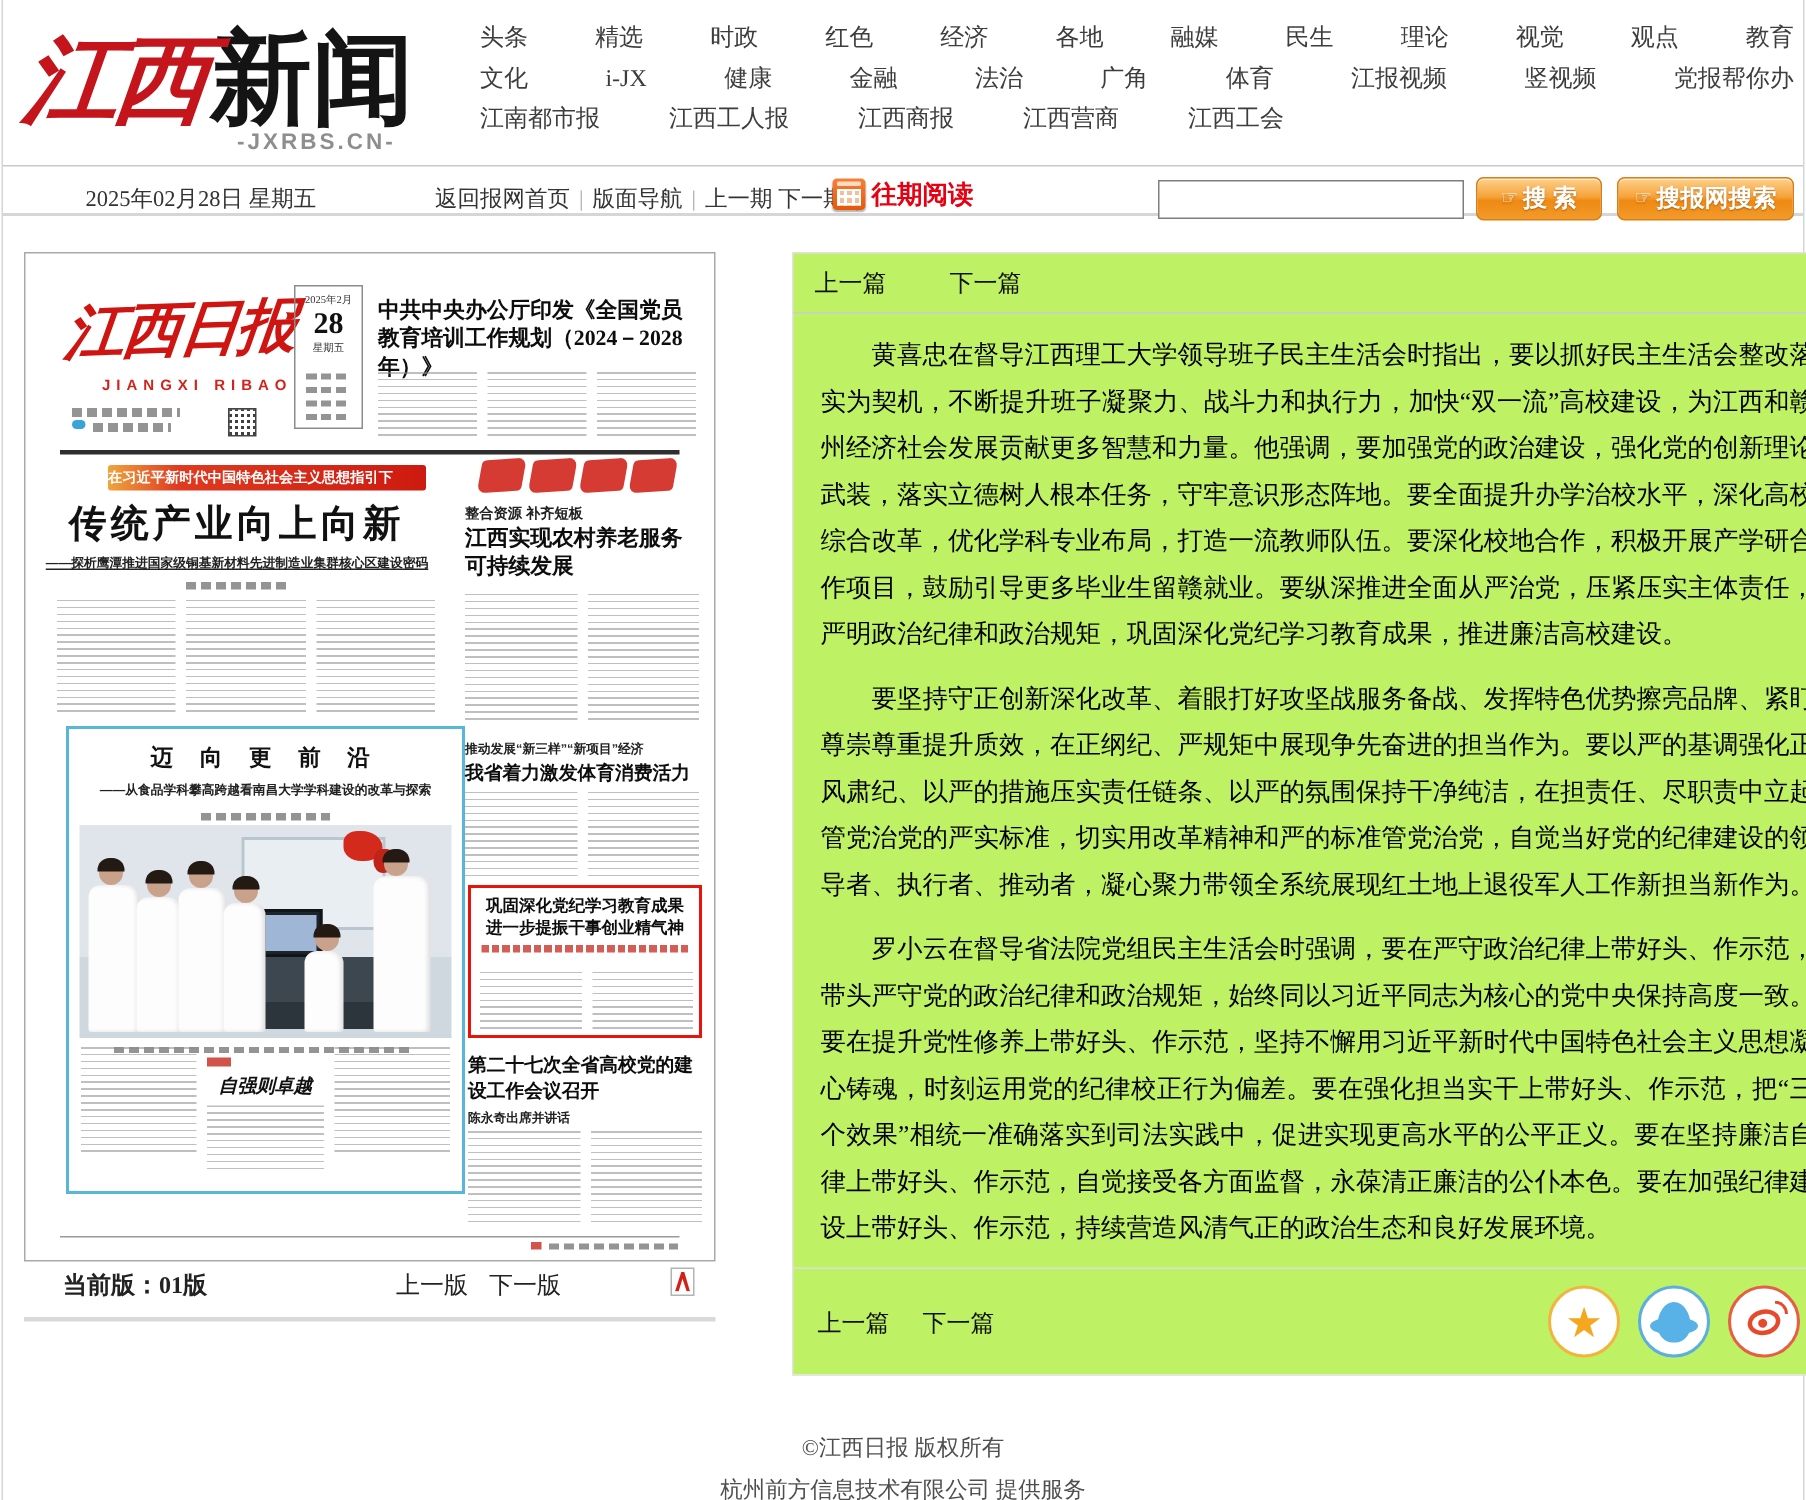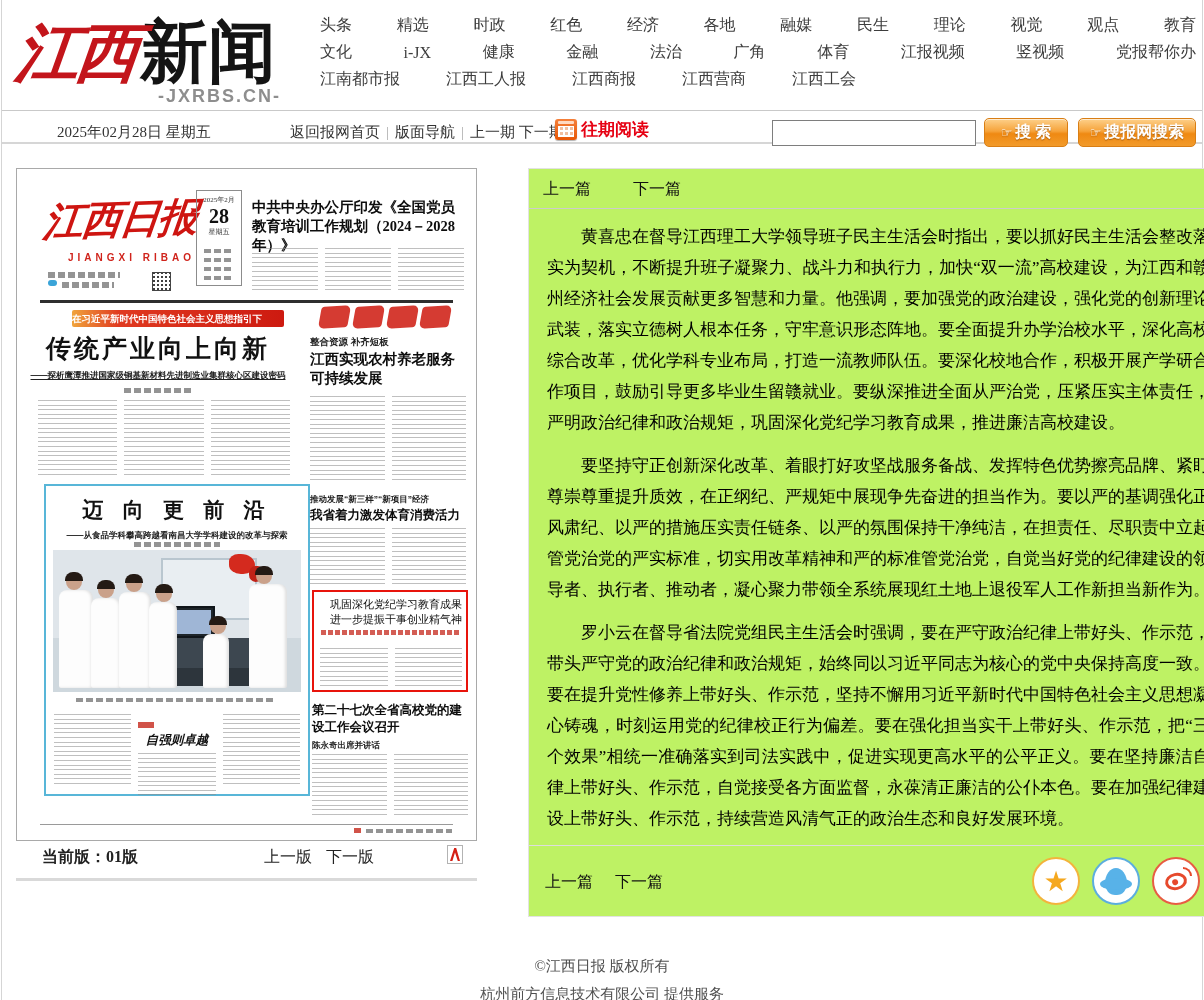--- a/index.html
+++ b/index.html
@@ -10,21 +10,21 @@
           border-left:1px solid #d5d5d5; border-right:1px solid #d5d5d5; background:#fff; }
 
   
   .hdr { position:absolute; left:0; top:0; width:100%; height:113px; background:#fff; }
   .logo { position:absolute; left:14px; top:2px; width:296px; height:106px; }
   .logo-jx { font-family:"Liberation Serif", serif; font-style:italic; font-weight:bold;
              font-size:64px; color:#c3151b; letter-spacing:-4px; transform:skewX(-6deg);
              display:inline-block; line-height:100px; }
   .logo-xw { font-family:"Liberation Serif", serif; font-weight:bold; font-size:68px;
              color:#141414; display:inline-block; margin-left:4px; line-height:100px; }
-  .logo-dom { position:absolute; left:142px; top:84px; font-size:18px; font-weight:bold;
+  .logo-dom { position:absolute; left:142px; top:84px; font-size:15px; font-weight:bold;
               color:#8e8e8e; letter-spacing:2px; }
   .nav { position:absolute; left:318px; top:12px; width:876px; }
   .nav-row { display:flex; justify-content:space-between; height:27px; align-items:center; }
   .nav-row.r3 { justify-content:flex-start; gap:46px;text-align:center; }
   .nav a { color:#3d3d3d; text-decoration:none; font-size:16px; font-family:"Liberation Serif", serif; cursor:pointer; white-space:nowrap; }
 
   
   .tbar { position:absolute; left:0; top:110px; width:100%; height:34px;
           border-top:1px solid #c9c9c9; border-bottom:2px solid #d6d6d6; background:#fff; }
   .tb-date { position:absolute; left:55px; top:12px; font-size:15px; color:#333; }
@@ -84,42 +84,42 @@
   .h1 { position:absolute; left:6px; top:156px; width:256px; text-align:center; font-weight:bold;
         font-size:25px; letter-spacing:3px; color:#111; font-family:"Liberation Serif", serif; }
   .h1sub { position:absolute; left:4px; top:194px; width:260px; text-align:center; font-weight:bold;
            font-size:8.5px; color:#222;text-decoration:underline; }
   .callig { position:absolute; left:296px; top:130px; width:130px; height:22px; display:flex; gap:5px; }
   .callig i { flex:1; background:#cf2016; transform:skewX(-14deg) rotate(-4deg); border-radius:3px 6px 3px 6px; opacity:.88; }
   .kick  { position:absolute; left:286px; top:160px; font-weight:bold; font-size:9.5px; color:#222; }
   .h2 { position:absolute; left:286px; top:174px; width:154px; font-weight:bold; font-size:14.5px;
         line-height:19px; color:#0d0d0d; font-family:"Liberation Serif", serif; }
   .fbox { position:absolute; left:20px; top:308px; width:266px; height:312px; border:2px solid #58b6d8; padding:6px 8px; }
-  .fb-h { text-align:center; font-weight:bold; font-size:21px; letter-spacing:7px; color:#111;
+  .fb-h { text-align:center; font-weight:bold; font-size:15px; letter-spacing:7px; color:#111;
           margin-top:4px; font-family:"Liberation Serif", serif; }
   .fb-sub { text-align:center; font-weight:bold; font-size:8.5px; color:#222; margin-top:6px; }
   .photo { position:absolute; left:7px; top:64px; width:248px; height:142px;
            background:linear-gradient(#dfe5ea 0 62%, #cfd8de 62% 100%); overflow:hidden; }
   .ph-win { position:absolute; left:108px; top:8px; width:96px; height:62px; background:#e9eef2; border:2px solid #b9c6cf; }
   .ph-red1 { position:absolute; left:176px; top:4px; width:26px; height:20px; background:#d42a1e; border-radius:40% 60% 50% 50%; }
   .ph-red2 { position:absolute; left:196px; top:16px; width:14px; height:16px; background:#c02318; border-radius:50% 40% 60% 50%; }
   .ph-desk { position:absolute; left:70px; top:88px; width:150px; height:34px; background:#3d4750; border-radius:2px; }
   .ph-desk2 { position:absolute; left:80px; top:118px; width:130px; height:18px; background:#2d353c; }
   .ph-mon { position:absolute; left:120px; top:56px; width:42px; height:32px; background:#1d242a; border:2px solid #10151a; }
   .ph-mon::before { content:""; position:absolute; inset:2px; background:#9fb6d6; }
   .prsn { position:absolute; width:30px; height:70px; background:#fdfdfd; border-radius:8px 8px 2px 2px; box-shadow:inset -2px 0 3px rgba(0,0,0,.12); }
   .prsn::before { content:""; position:absolute; left:7px; top:-16px; width:16px; height:16px; background:#caa18a; border-radius:50%; }
   .prsn::after { content:""; position:absolute; left:6px; top:-18px; width:18px; height:9px; background:#241a14; border-radius:8px 8px 0 0; }
   .fb-ft i { display:block; }
   .zq { font-weight:bold; font-size:12.5px; color:#111; text-align:center; font-family:"Liberation Serif", serif; }
   .redmini { position:absolute; width:16px; height:6px; background:#c5281c; opacity:.8; }
   .kick2 { position:absolute; left:286px; top:318px; font-weight:bold; font-size:8.5px; color:#222; }
   .h3 { position:absolute; left:286px; top:331px; width:156px; font-weight:bold; font-size:12.5px; color:#0d0d0d; font-family:"Liberation Serif", serif; }
   .redbox { position:absolute; left:288px; top:414px; width:156px; height:102px; border:2px solid #e8140c; padding:5px 4px; cursor:pointer; }
-  .rb-h { font-weight:normal; font-size:11px; line-height:15px; text-align:right; color:#0d0d0d; font-family:"Liberation Serif", serif; }
+  .rb-h { font-weight:bold; font-size:11px; line-height:15px; text-align:center; color:#0d0d0d; font-family:"Liberation Serif", serif; }
   .rb-sub { margin:3px auto 0; width:138px; height:5px;
             background:repeating-linear-gradient(90deg,#c5281c 0 5px,transparent 5px 7px); opacity:.75; }
   .h4 { position:absolute; left:288px; top:526px; width:156px; font-weight:bold; font-size:12.5px; line-height:17px; color:#0d0d0d; font-family:"Liberation Serif", serif; }
   .h4sub { position:absolute; left:288px; top:564px; font-weight:bold; font-size:8.5px; color:#222; }
   .p-rule2 { position:absolute; left:16px; top:648px; width:413px; height:1px; background:#9a9a9a; }
 
   .pagenav { position:absolute; left:14px; top:845px; width:461px; height:28px; }
   .pagenav .cur { position:absolute; left:26px; top:2px; font-weight:bold; font-size:16px; color:#222; font-family:"Liberation Serif", serif; }
   .pagenav .pn { position:absolute; left:248px; top:2px; font-size:16px; color:#222; font-family:"Liberation Serif", serif; }
   .pagenav .pn a { color:#222; text-decoration:none; cursor:pointer; margin-right:10px; }
@@ -292,21 +292,21 @@
           <div class="ph-desk"></div>
           <div class="ph-desk2"></div>
           <div class="prsn" style="left:6px;top:40px;height:98px;width:34px;"></div>
           <div class="prsn" style="left:38px;top:48px;height:90px;width:30px;"></div>
           <div class="prsn" style="left:66px;top:42px;height:96px;width:32px;"></div>
           <div class="prsn" style="left:96px;top:52px;height:86px;width:28px;"></div>
           <div class="prsn" style="left:150px;top:84px;height:54px;width:26px;"></div>
           <div class="prsn" style="left:196px;top:34px;height:104px;width:38px;"></div>
         </div>
         <div class="hstripe" style="left:30px;top:212px;width:200px;height:4px;"></div>
-        <div class="ftc fb-ft" style="left:8px;top:228px;width:246px;height:72px;">
+        <div class="ftc fb-ft" style="left:8px;top:212px;width:246px;height:72px;">
           <i class="ft"></i>
           <i style="flex:1;">
             <span class="redmini" style="position:static;display:inline-block;"></span>
             <div class="zq">自强则卓越</div>
             <div class="ft" style="height:44px;margin-top:4px;"></div>
           </i>
           <i class="ft"></i>
         </div>
       </div>
 

